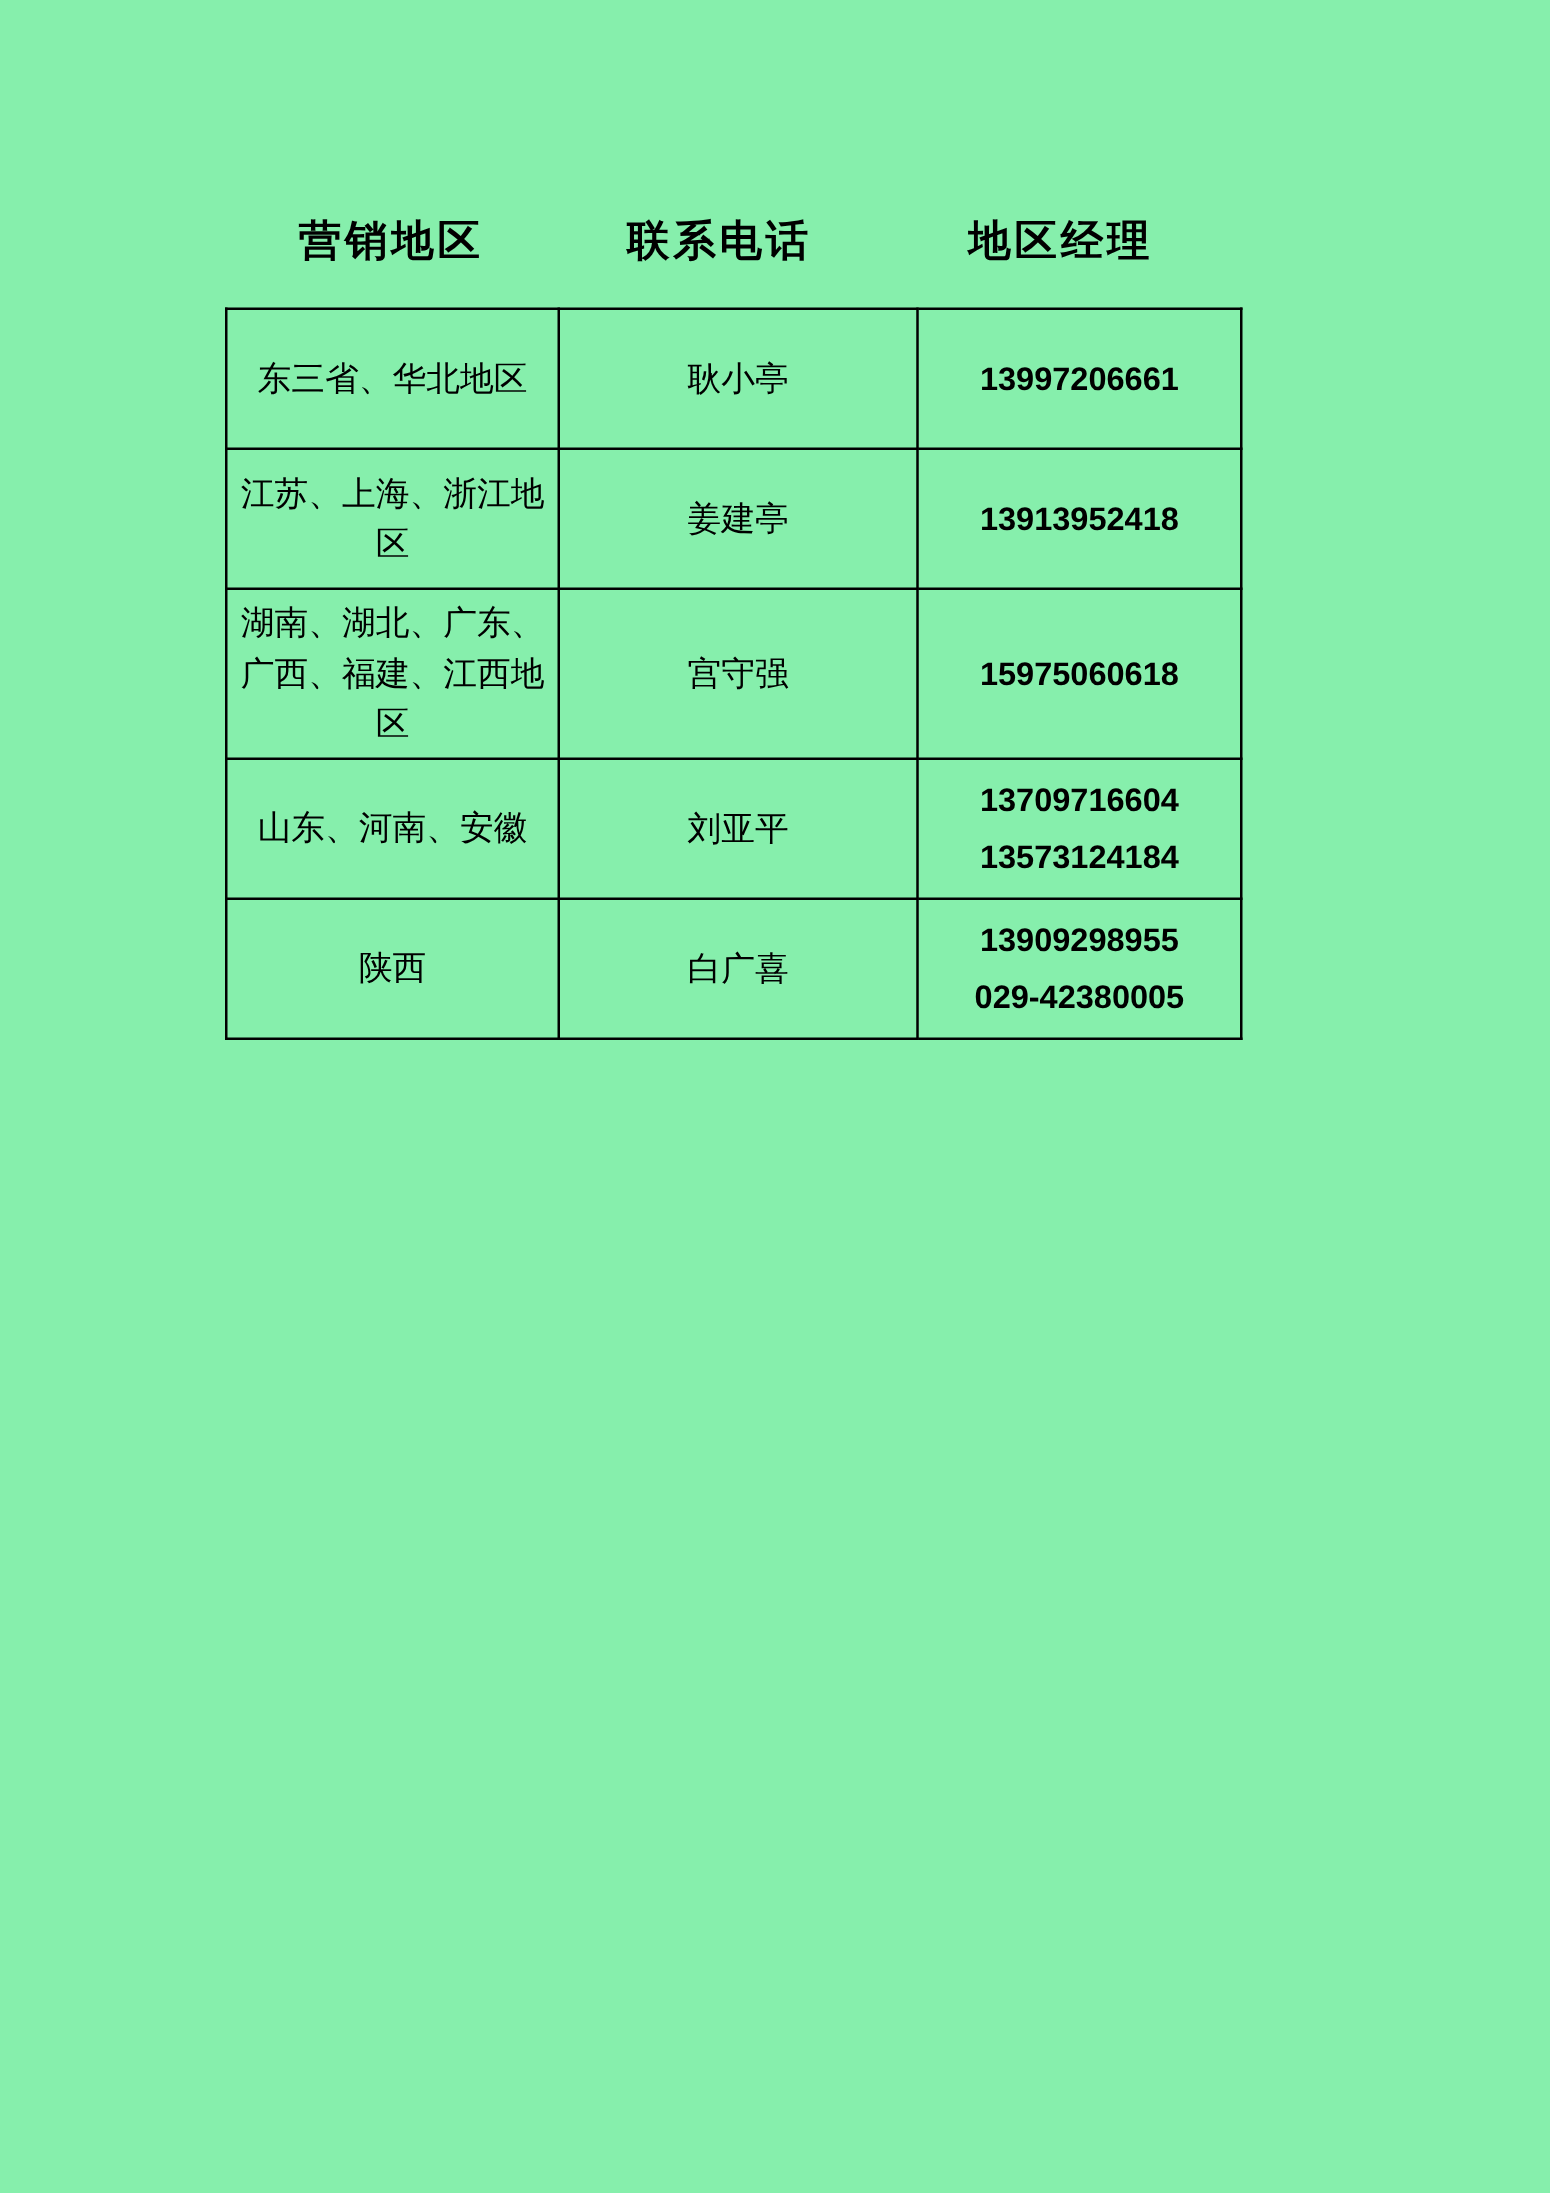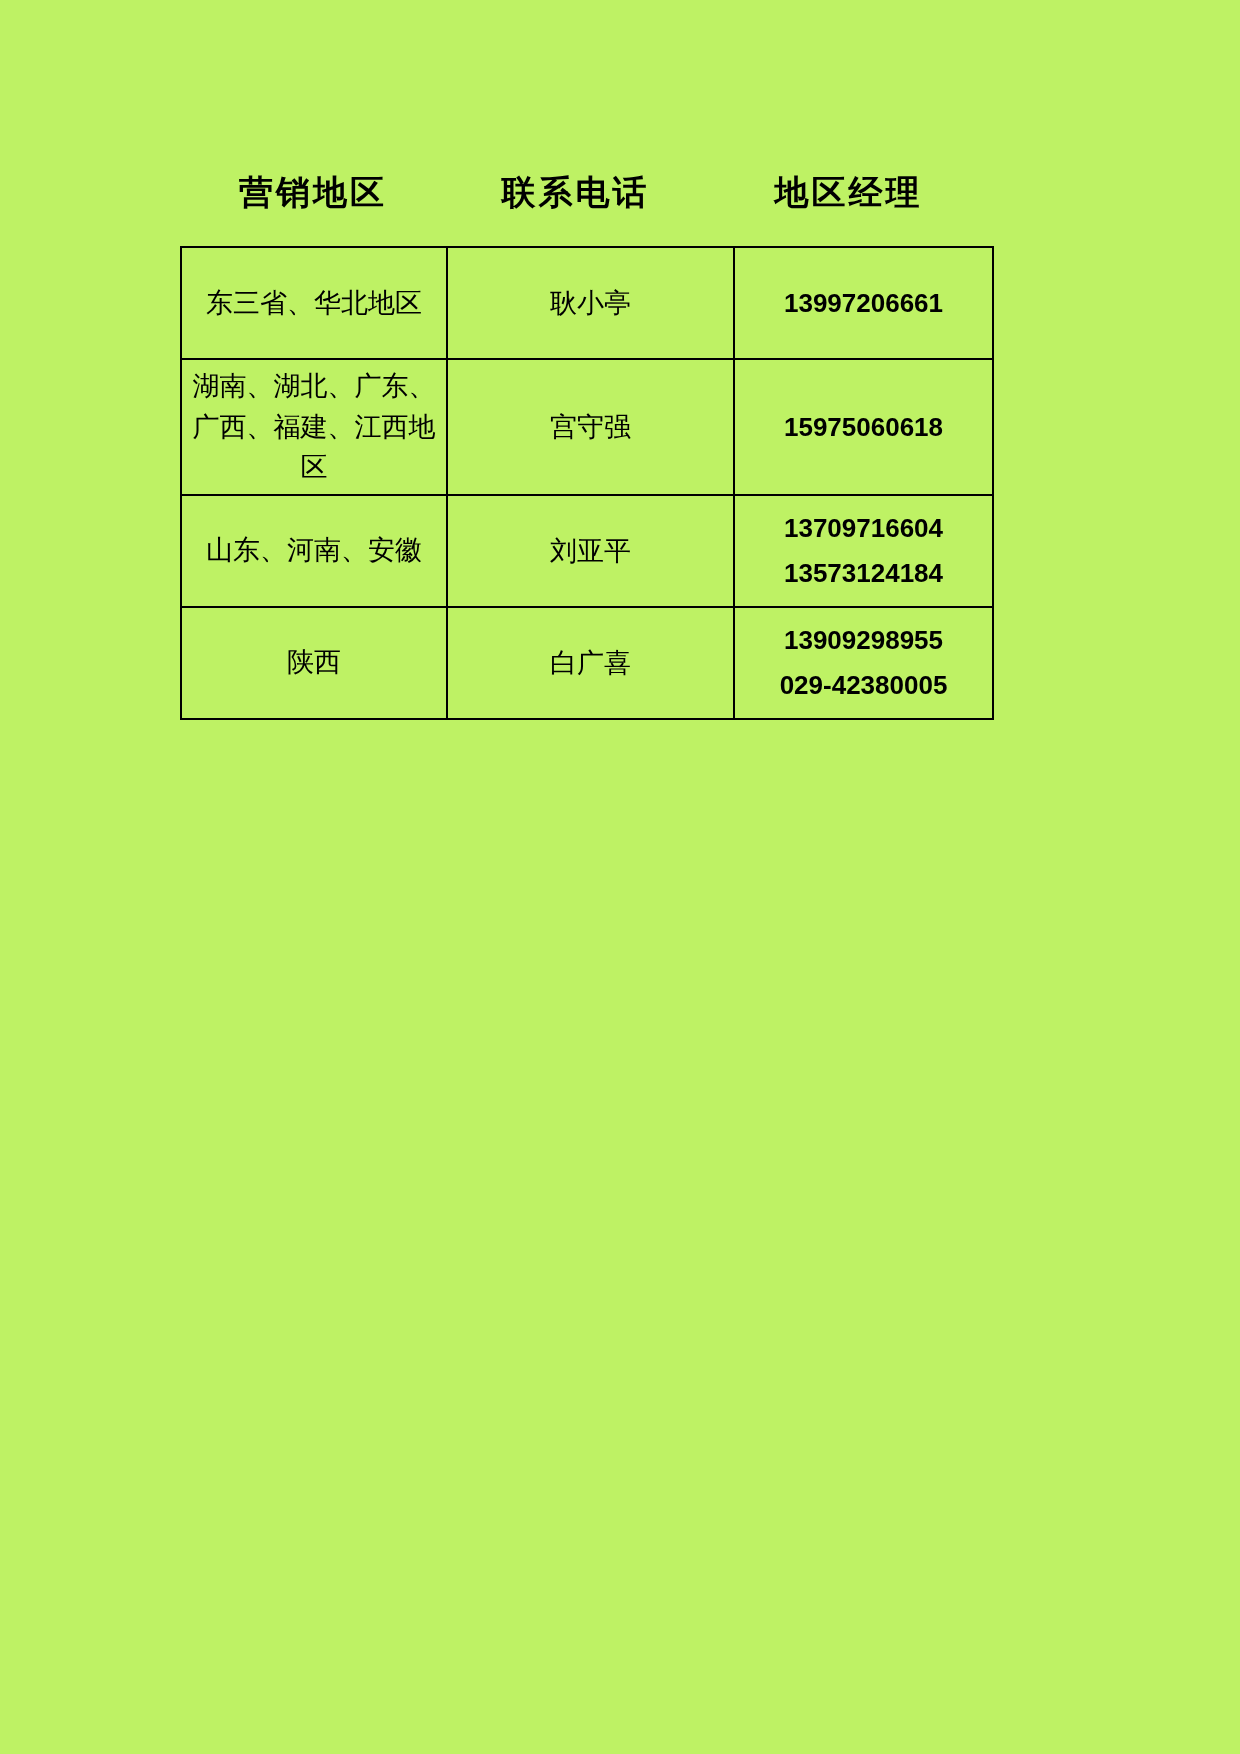--- a/index.html
+++ b/index.html
@@ -4,21 +4,21 @@
 <style>
   html, body {
     margin: 0;
     padding: 0;
     background: #ffffff;
   }
   .page {
     position: relative;
     width: 1240px;
     height: 1754px;
-    background: #bef264;
+    background: #86efac;
     overflow: hidden;
     font-family: "Liberation Serif", "DejaVu Serif", serif;
     color: #000000;
   }
   .col-headers {
     position: absolute;
     left: 180px;
     top: 170px;
     width: 812px;
     display: flex;
@@ -90,20 +90,27 @@
     </colgroup>
     <tbody>
         <tr>
       <td class="region">东三省、华北地区</td>
       <td class="manager">耿小亭</td>
       <td class="phone">
             <div>13997206661</div>
           </td>
     </tr>
         <tr>
+      <td class="region">江苏、上海、浙江地区</td>
+      <td class="manager">姜建亭</td>
+      <td class="phone">
+            <div>13913952418</div>
+          </td>
+    </tr>
+        <tr>
       <td class="region">湖南、湖北、广东、
 广西、福建、江西地区</td>
       <td class="manager">宫守强</td>
       <td class="phone">
             <div>15975060618</div>
           </td>
     </tr>
         <tr>
       <td class="region">山东、河南、安徽</td>
       <td class="manager">刘亚平</td>

